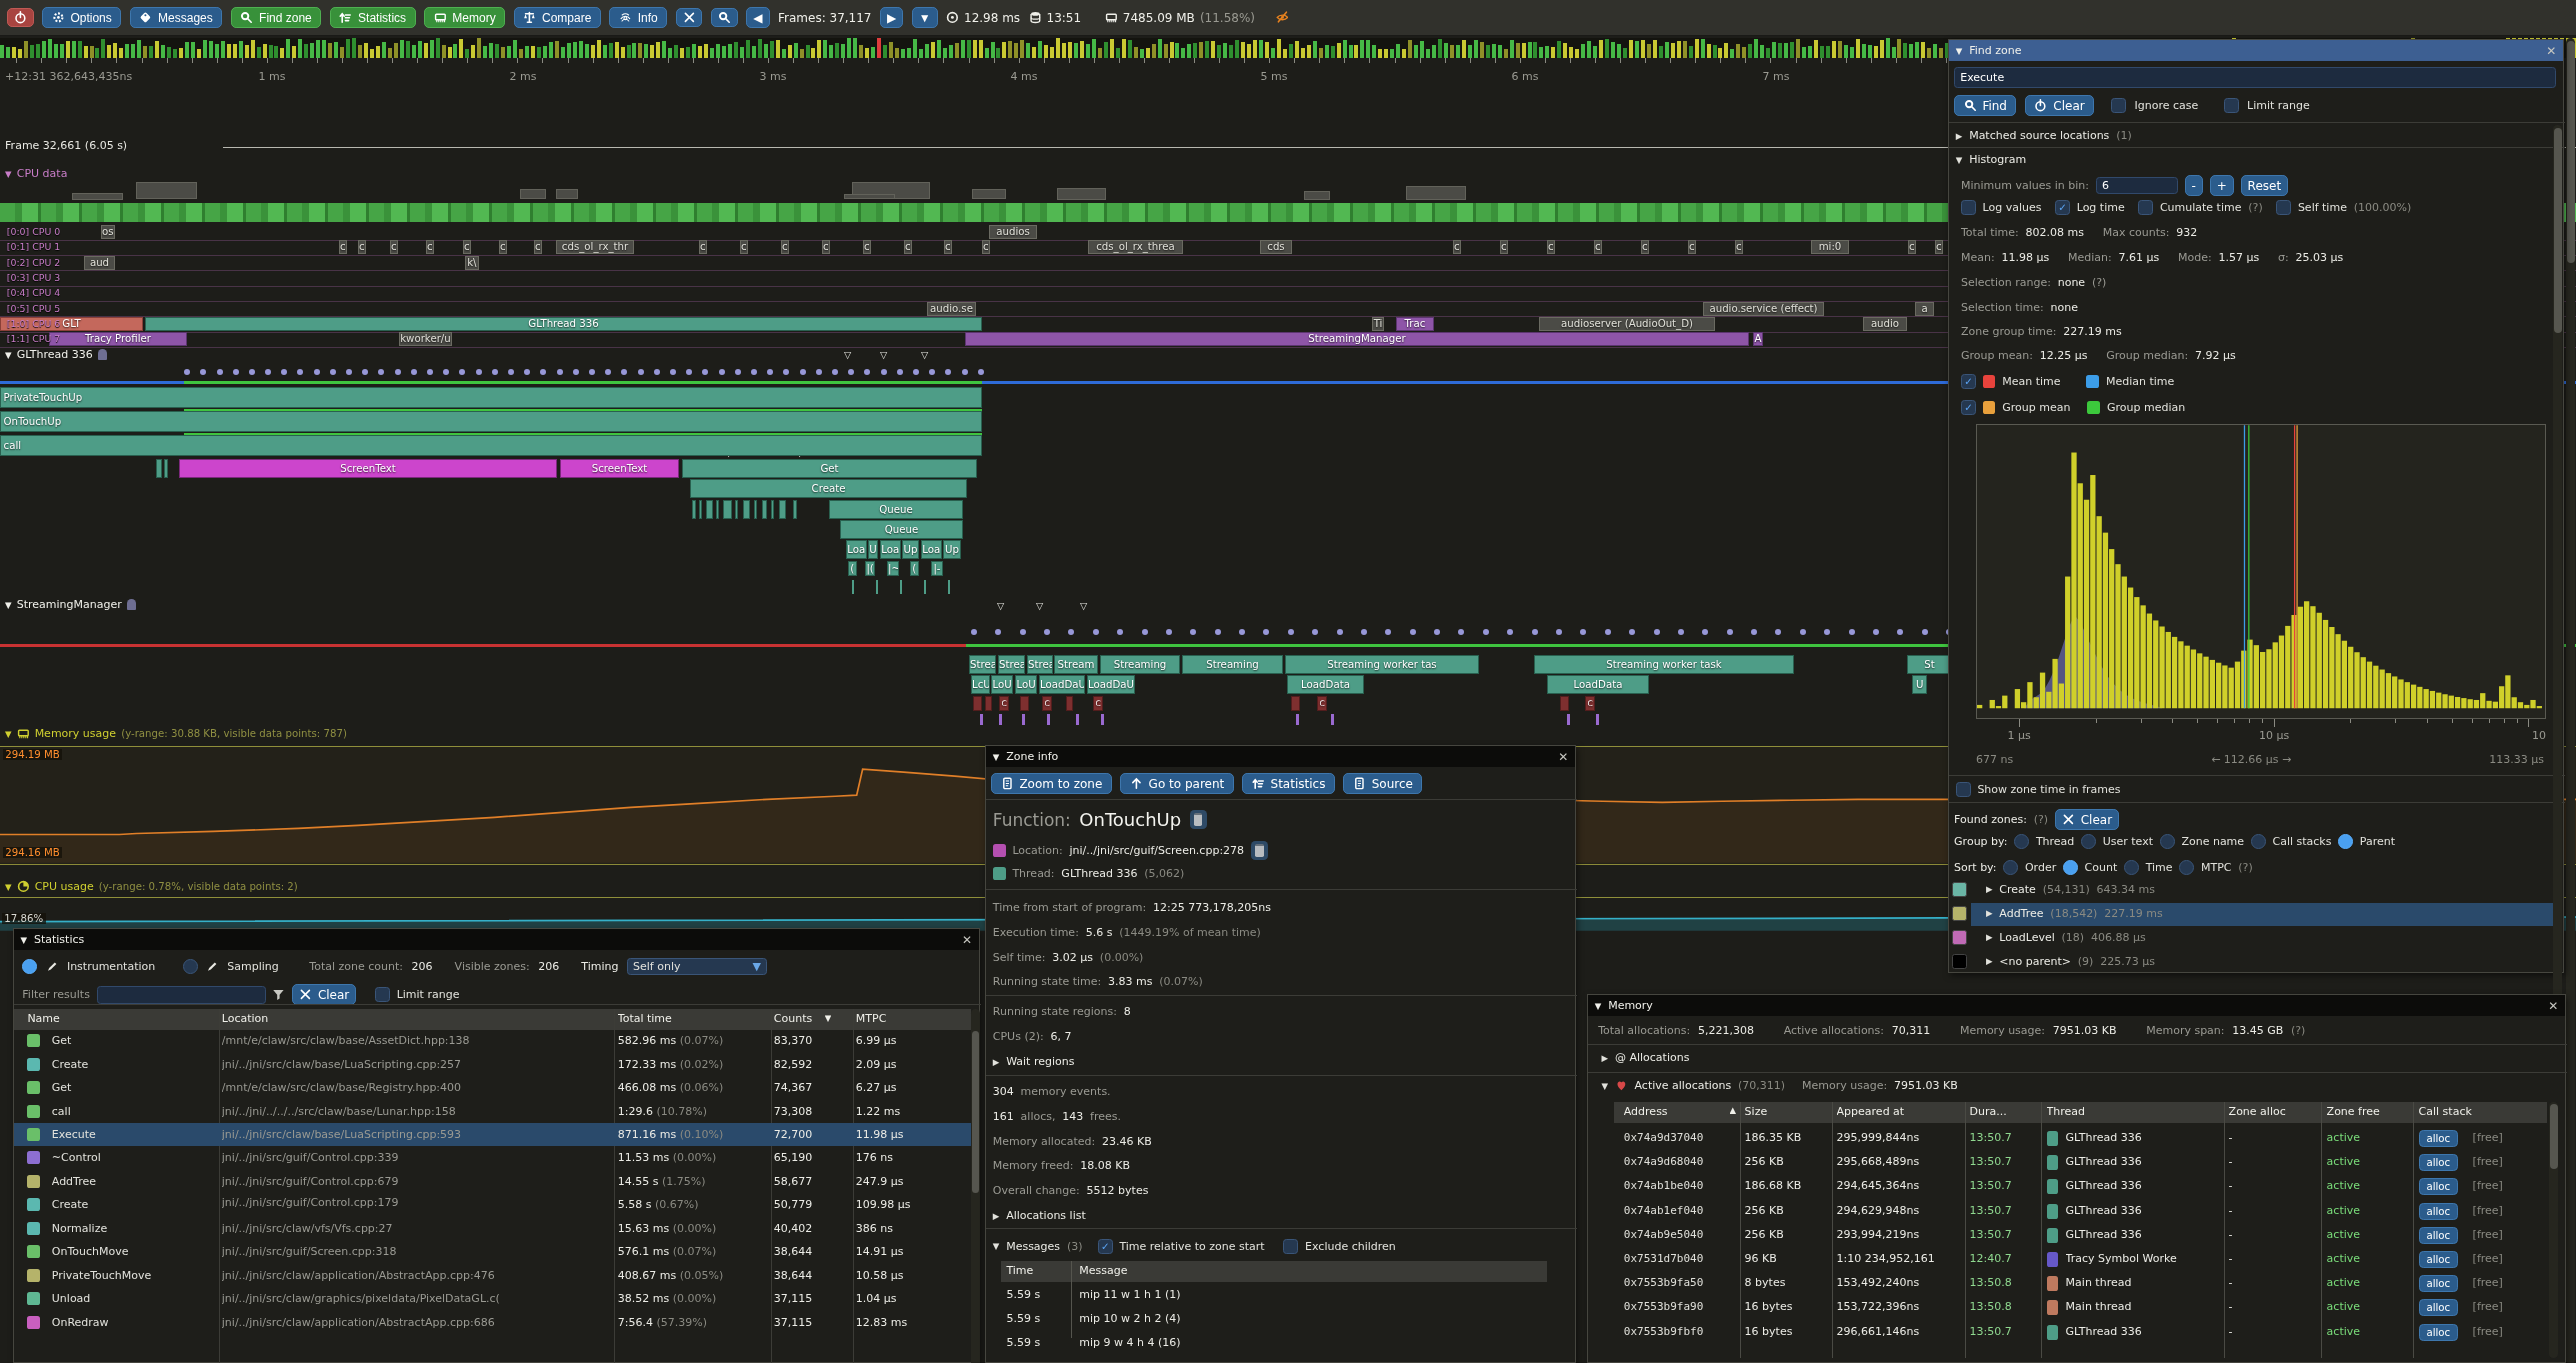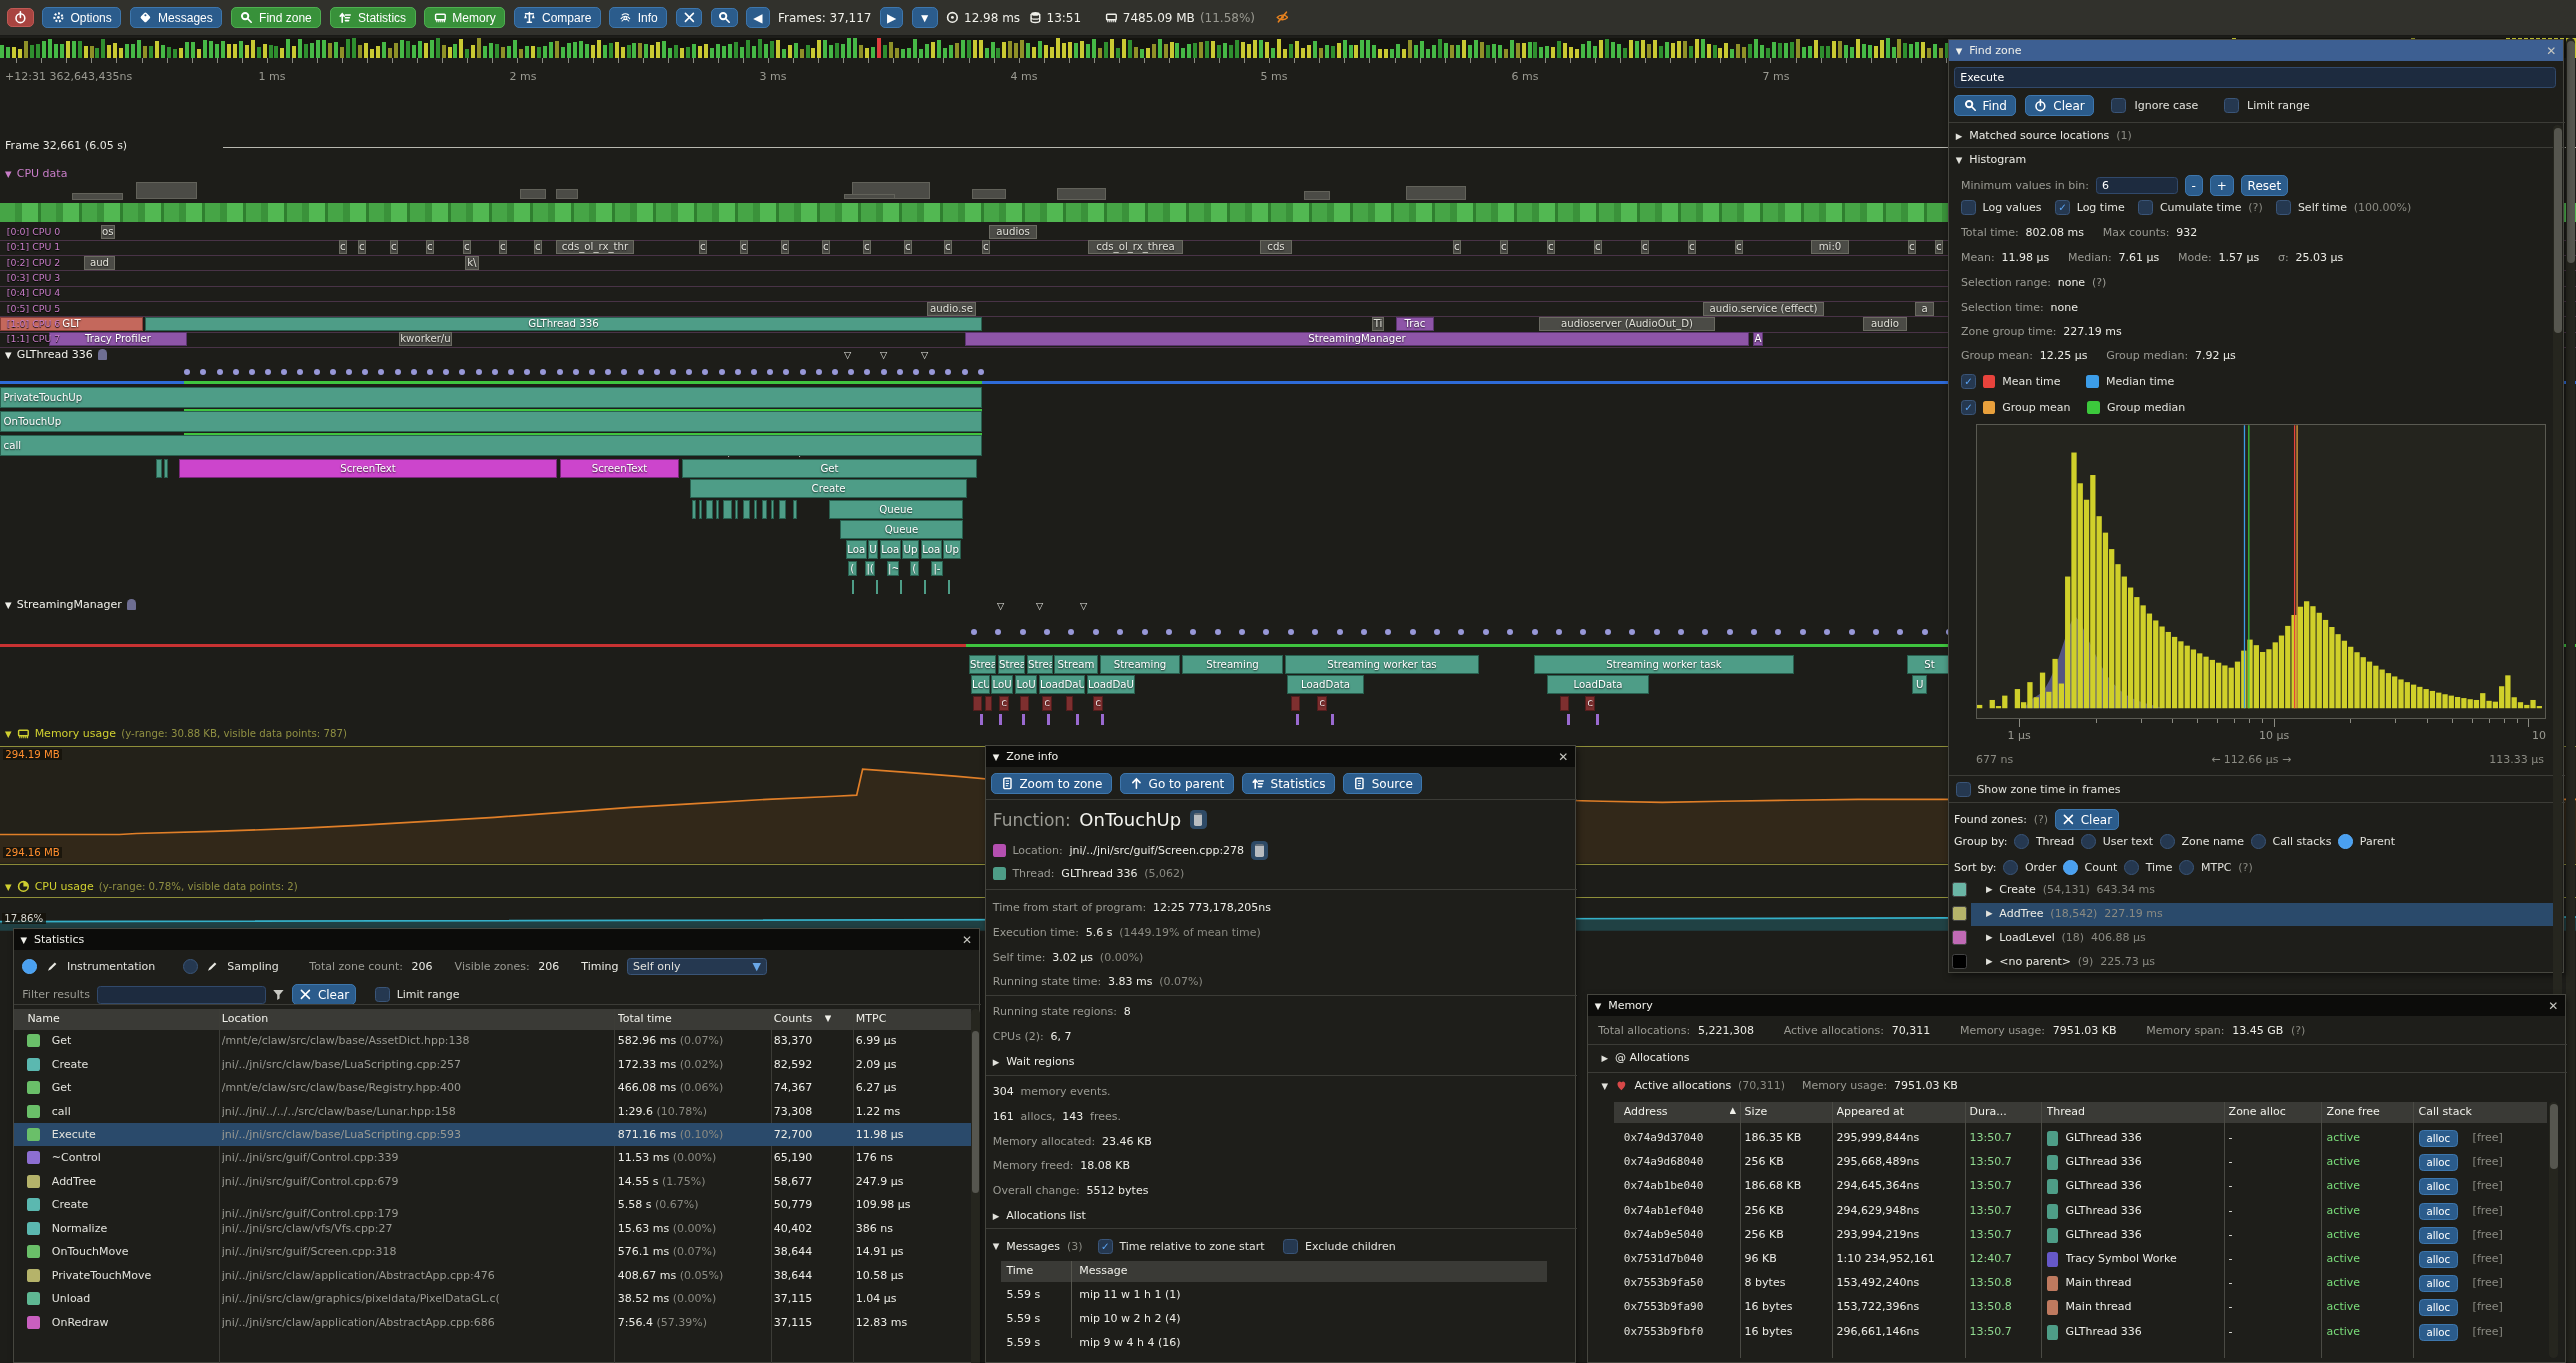--- a/index.html
+++ b/index.html
@@ -1202,21 +1202,21 @@
           <span class="swatch" style="position: absolute; left: 13.6px; top: 3.4px; background: rgb(181, 179, 106);"></span>
           <span class="cell" style="left: 38px; top: 3.4px; width: 165px;">AddTree</span>
           <span class="cell glabel" style="left: 208px; top: 3.4px; width: 389px;">jni/../jni/src/guif/Control.cpp:679</span>
           <span class="cell" style="left: 604px; top: 3.4px; width: 152px;"><span class="gval">14.55 s </span><span class="dim">(1.75%)</span></span>
           <span class="cell gval" style="left: 760px; top: 3.4px; width: 77px;">58,677</span>
           <span class="cell gval" style="left: 842px; top: 3.4px; width: 111px;">247.9 µs</span>
         </div>
         <div style="left: 0px; top: 266px; width: 957px; height: 22px; position: absolute;">
           <span class="swatch" style="position: absolute; left: 13.6px; top: 3.4px; background: rgb(91, 184, 176);"></span>
           <span class="cell" style="left: 38px; top: 3.4px; width: 165px;">Create</span>
-          <span class="cell glabel" style="left: 208px; top: 12px; width: 389px;">jni/../jni/src/guif/Control.cpp:179</span>
+          <span class="cell glabel" style="left: 208px; top: 1px; width: 389px;">jni/../jni/src/guif/Control.cpp:179</span>
           <span class="cell" style="left: 604px; top: 3.4px; width: 152px;"><span class="gval">5.58 s </span><span class="dim">(0.67%)</span></span>
           <span class="cell gval" style="left: 760px; top: 3.4px; width: 77px;">50,779</span>
           <span class="cell gval" style="left: 842px; top: 3.4px; width: 111px;">109.98 µs</span>
         </div>
         <div style="left: 0px; top: 290px; width: 957px; height: 22px; position: absolute;">
           <span class="swatch" style="position: absolute; left: 13.6px; top: 3.4px; background: rgb(91, 184, 176);"></span>
           <span class="cell" style="left: 38px; top: 3.4px; width: 165px;">Normalize</span>
           <span class="cell glabel" style="left: 208px; top: 3.4px; width: 389px;">jni/../jni/src/claw/vfs/Vfs.cpp:27</span>
           <span class="cell" style="left: 604px; top: 3.4px; width: 152px;"><span class="gval">15.63 ms </span><span class="dim">(0.00%)</span></span>
           <span class="cell gval" style="left: 760px; top: 3.4px; width: 77px;">40,402</span>

